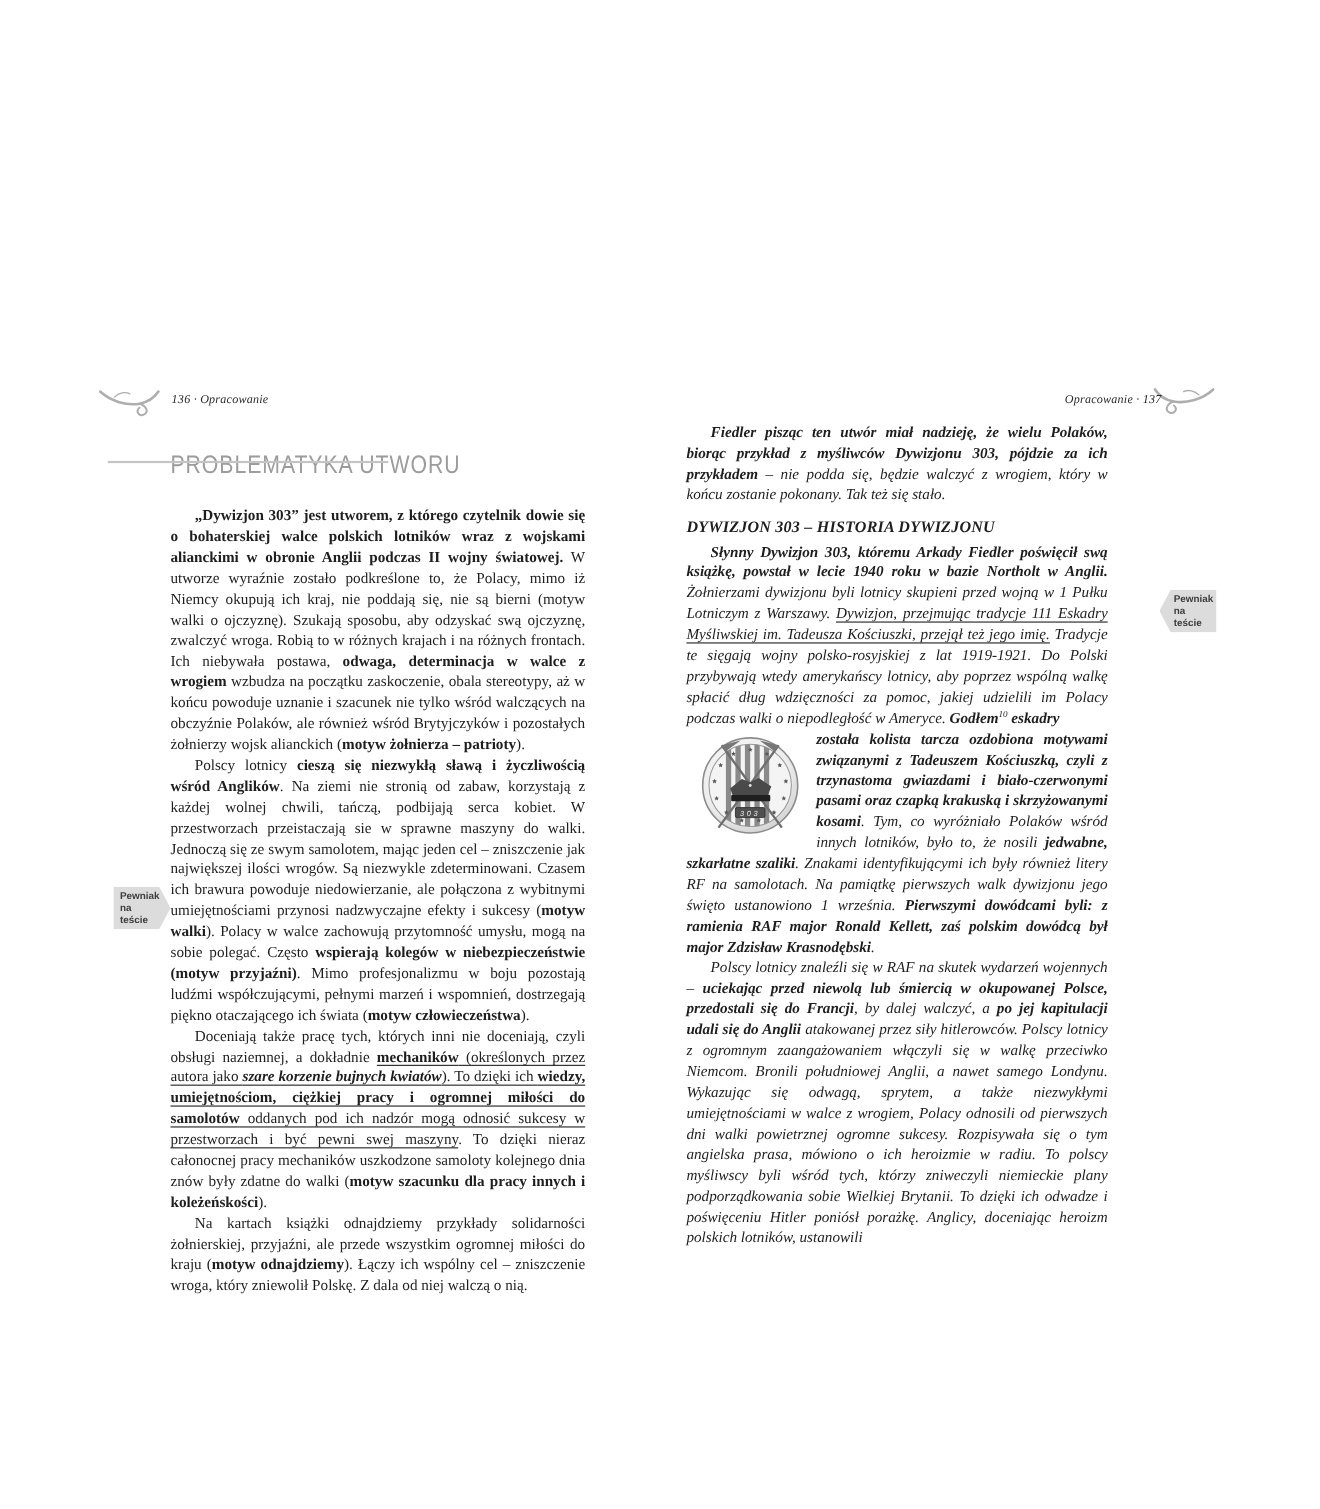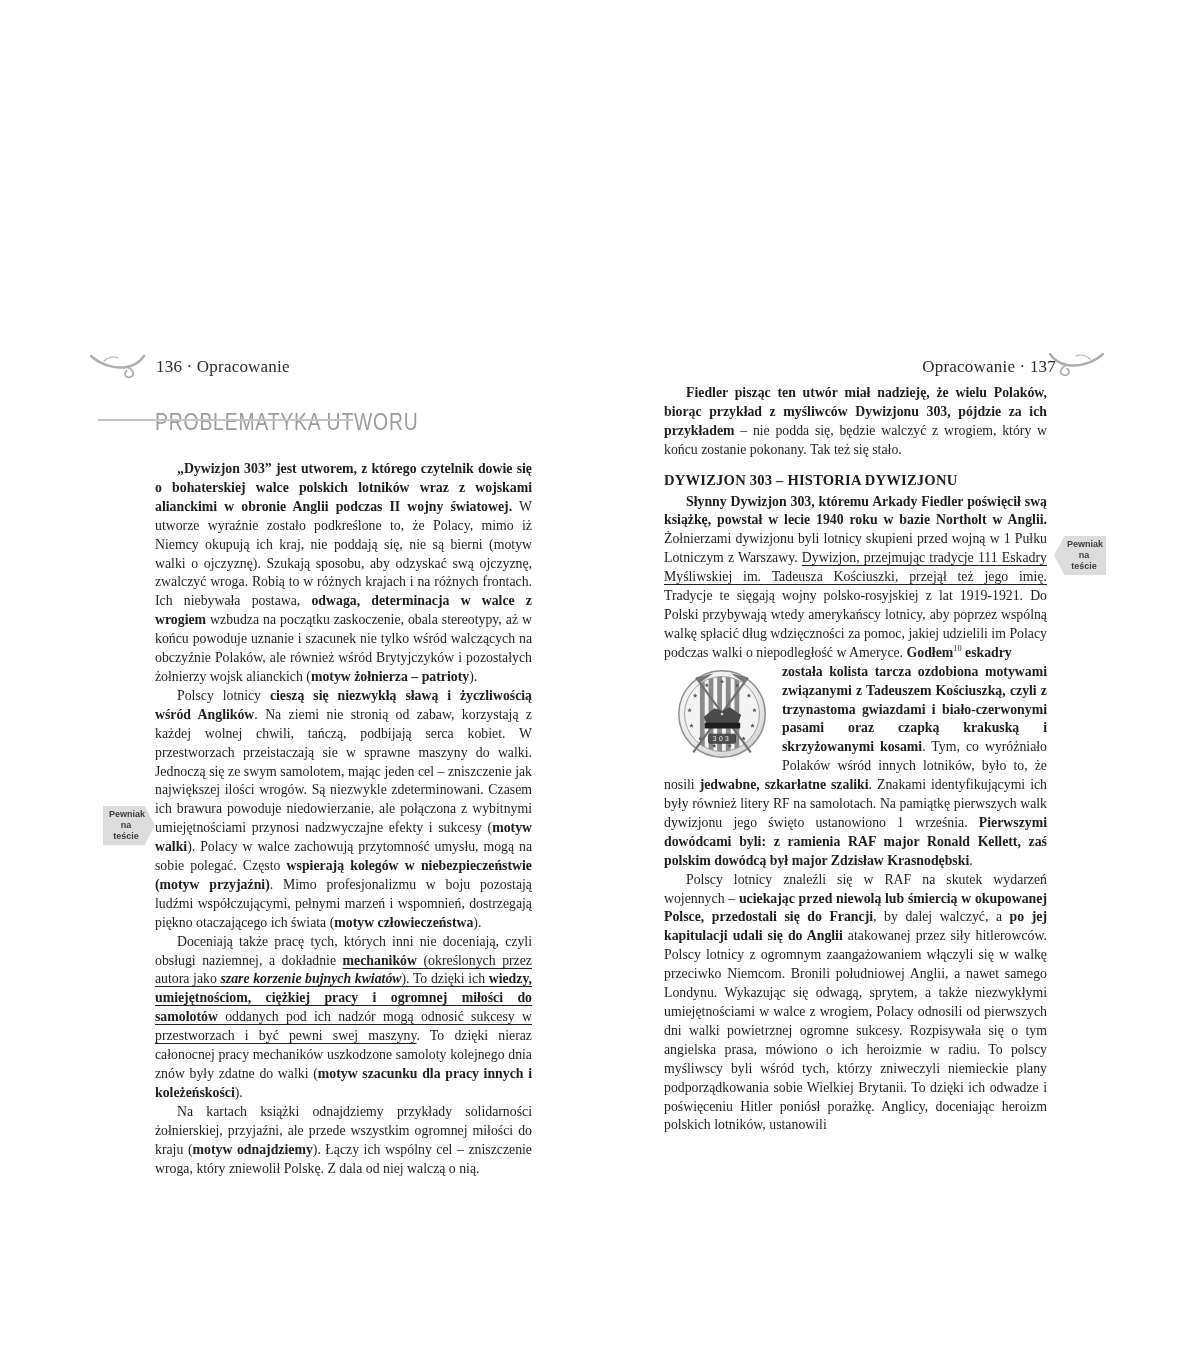--- a/index.html
+++ b/index.html
@@ -5,28 +5,28 @@
   * { margin:0; padding:0; box-sizing:border-box; }
   html,body { background:#ffffff; }
   .sheet {
     position:relative; width:1200px; height:1372px; background:#ffffff;
     font-family:"Liberation Serif", serif; color:#1e1e1e; overflow:hidden;
   }
   .flourish { position:absolute; }
   .flourish-left { left:90px; top:351px; }
   .flourish-right { left:1046px; top:349px; transform:scaleX(-1); }
   .running-head {
-    position:absolute; top:357px; font-size:17px; 
+    position:absolute; top:357px; font-size:11px; font-style:italic;
     color:#2a2a2a; letter-spacing:.2px;
   }
   .head-left { left:156px; }
   .head-right { right:144px; }
   .col { position:absolute; }
   .left-col { left:155px; top:409px; width:377px; }
-  .right-col { left:664px; top:384px; width:383px; }
+  .right-col { left:624px; top:384px; width:383px;font-style:italic; }
   .section-title {
     font-family:"Liberation Sans", sans-serif; font-weight:400;
     font-size:23px; color:#9c9c9c; letter-spacing:1px; white-space:nowrap;
     transform:scaleX(.84); transform-origin:left center; margin-bottom:24px;
   }
   .title-rule {
     position:absolute; left:98px; top:419px; width:255px; height:2px;
     background:#c4c4c4;
   }
   .body-para {
@@ -46,21 +46,20 @@
     float:left; width:96px; height:96px; margin:3px 12px 2px 10px;
   }
   .footnote-block { margin-top:16px; }
   .footnote-rule { width:106px; height:1px; background:#8f8f8f; margin-bottom:7px; }
   .footnote-text { font-size:12.3px; line-height:16px; text-indent:16px; text-align:left; }
   .footnote-text sup { font-size:.62em; vertical-align:super; line-height:0; }
   .margin-note {
     position:absolute; background:#dcdcdc; color:#3c3c3c;
     font-family:"Liberation Sans", sans-serif; font-size:9px; line-height:11px;
     font-weight:bold;
-    text-align:center;
   }
   .margin-note span { display:block; }
   .note-left {
     left:103px; top:806px; width:52px; padding:3px 12px 3px 6px;
     clip-path:polygon(0 0, 80% 0, 100% 50%, 80% 100%, 0 100%);
   }
   .note-right {
     left:1054px; top:536px; width:52px; padding:3px 5px 3px 13px;
     clip-path:polygon(20% 0, 100% 0, 100% 100%, 20% 100%, 0 50%);
   }

